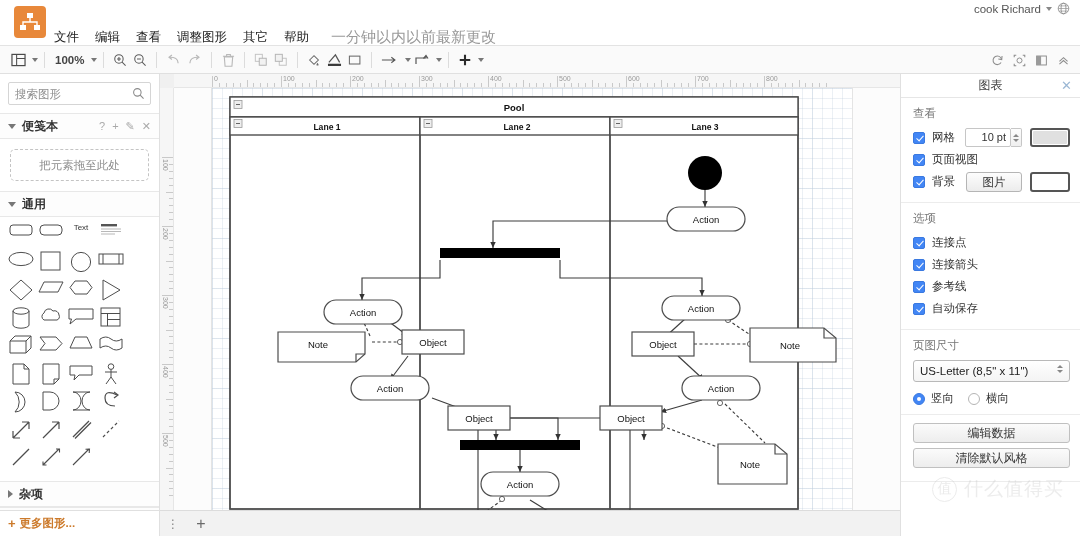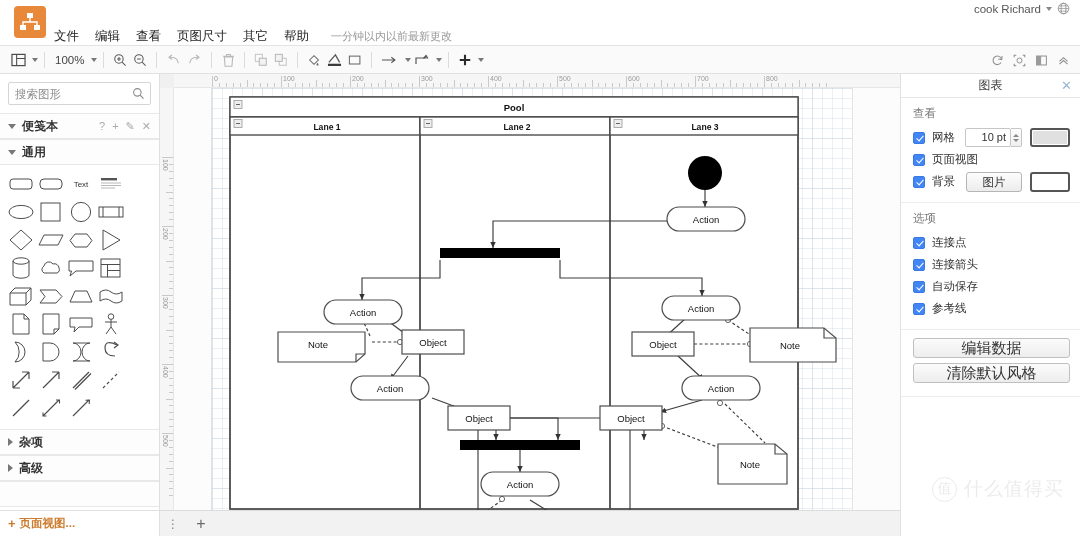--- a/index.html
+++ b/index.html
@@ -23,36 +23,36 @@
   .app-logo svg { position: absolute; left: 4px; top: 4px; }
   .doc-title {
     position: absolute; left: 54px; top: 5px;
     font-size: 16px; color: #1a1a1a; font-weight: 400; letter-spacing: .2px;
   }
   .menubar { position: absolute; left: 54px; top: 28px; display: flex; align-items: center; }
   .menubar .mi {
     font-size: 12.5px; color: #222; margin-right: 16px; cursor: default; white-space: nowrap;
   }
   .menubar .status {
-    font-size: 11px; color: #999; margin-left: 6px; white-space: nowrap;
+    font-size: 15px; color: #999; margin-left: 6px; white-space: nowrap;
   }
   .user-area {
     position: absolute; right: 10px; top: 2px; display: flex; align-items: center; gap: 5px;
   }
   .user-name { font-size: 11.5px; color: #555; }
   .caret-s {
     width: 0; height: 0; border-left: 3.5px solid transparent;
     border-right: 3.5px solid transparent; border-top: 4px solid #888;
   }
   .globe { width: 13px; height: 13px; display: block; }
 
   
   .toolbar {
     position: absolute; left: 0; top: 46px; width: 1080px; height: 28px;
-    background: #fafafa; border-bottom: 1px solid #e0e0e0;
+    background: #fafafa; border-bottom: 1px solid #e0e0e0; font-weight: bold;
   }
   .tb-inner { position: absolute; left: 8px; top: 0; height: 28px; display: flex; align-items: center; }
   .tb-btn {
     height: 22px; min-width: 20px; padding: 0 3px; display: flex; align-items: center;
     justify-content: center; cursor: default; color: #606060;
   }
   .tb-zoom { font-size: 11.5px; color: #444; padding: 0 4px; }
   .tb-sep { width: 1px; height: 16px; background: #dcdcdc; margin: 0 6px; }
   .tb-caret {
     width: 0; height: 0; border-left: 3.5px solid transparent;
@@ -91,21 +91,21 @@
     border-bottom: 4px solid transparent; border-left: 5px solid #777; margin-right: 6px;
   }
   .sec-actions { margin-left: auto; display: flex; align-items: center; gap: 7px; color: #aaa; font-size: 11px; font-weight: normal; }
   .scratch {
     margin: 10px 10px; height: 32px; border: 1.5px dashed #c4c4c4; border-radius: 5px;
     display: flex; align-items: center; justify-content: center;
     color: #8c8c8c; font-size: 11.5px;
   }
   .palette { padding: 6px 8px 8px 8px; display: flex; flex-wrap: wrap; gap: 2px 4px; }
   .shape-cell {
-    width: 26px; height: 26px; display: flex; align-items: center; justify-content: center;
+    width: 26px; height: 26px; display: flex; align-items: flex-start; justify-content: center;
   }
   .more-shapes {
     position: absolute; left: 0; bottom: 0; width: 159px; height: 26px;
     border-top: 1px solid #e0e0e0; background: #fff; display: flex; align-items: center;
     padding-left: 8px; color: #cc7a2b; font-size: 11.5px; font-weight: bold;
   }
   .more-shapes .plus { margin-right: 4px; font-size: 13px; }
 
   
   .canvas-area {
@@ -224,21 +224,21 @@
     width: 12px; height: 12px; border-radius: 50%; border: 1px solid #b5b5b5;
     background: #fff; position: relative; flex: 0 0 auto;
   }
   .radio.on { border-color: #3a79e0; background: #4286f5; }
   .radio.on::after {
     content: ""; position: absolute; left: 3px; top: 3px; width: 4px; height: 4px;
     border-radius: 50%; background: #fff;
   }
   .wide-btn {
     height: 20px; border: 1px solid #c0c0c0; border-radius: 3px;
-    background: linear-gradient(#fbfbfb,#ededed); font-size: 15px; color: #333;
+    background: linear-gradient(#fbfbfb,#ededed); font-size: 12px; color: #333;
     display: flex; align-items: center; justify-content: center; margin-bottom: 5px;
   }
 
   
   .tabbar {
     position: absolute; left: 160px; bottom: 0; width: 740px; height: 26px;
     background: #f2f2f2; border-top: 1px solid #dcdcdc; display: flex; align-items: center;
   }
   .tb-dots { width: 26px; display: flex; align-items: center; justify-content: center; color: #888; letter-spacing: 0; }
   .page-tab {
@@ -272,21 +272,21 @@
         <rect x="2" y="15" width="6" height="5" fill="#fff"></rect>
         <rect x="16" y="15" width="6" height="5" fill="#fff"></rect>
         <path d="M12 8 L12 12 M5 15 L5 12 L19 12 L19 15" stroke="#fff" stroke-width="1.4" fill="none"></path>
       </svg>
     </div>
 
     <div class="menubar">
       <span class="mi">文件</span>
       <span class="mi">编辑</span>
       <span class="mi">查看</span>
-      <span class="mi">页图尺寸</span>
+      <span class="mi">调整图形</span>
       <span class="mi">其它</span>
       <span class="mi">帮助</span>
       <span class="status">一分钟以内以前最新更改</span>
     </div>
 
     <div class="user-area">
       <span class="user-name">cook Richard</span>
       <span class="caret-s"></span>
       <svg class="globe" viewBox="0 0 16 16">
         <circle cx="8" cy="8" r="6.5" fill="none" stroke="#888" stroke-width="1"></circle>
@@ -427,20 +427,23 @@
     <div class="sec-head">
       <span class="tri-down"></span>
       <span>便笺本</span>
       <span class="sec-actions">
         <span>?</span>
         <span>+</span>
         <span>✎</span>
         <span>✕</span>
       </span>
     </div>
+    <div class="scratch">
+      <span>把元素拖至此处</span>
+    </div>
 
     <div class="sec-head">
       <span class="tri-down"></span>
       <span>通用</span>
     </div>
     <div class="palette">
 
       <div class="shape-cell">
           <svg width="24" height="14">
             <rect x="1" y="2" width="22" height="10" rx="3" fill="none" stroke="#4d4d4d"></rect>
@@ -638,21 +641,21 @@
       <span class="tri-right"></span>
       <span>高级</span>
     </div>
     <div class="sec-head">
       
       
     </div>
 
     <div class="more-shapes">
       <span class="plus">+</span>
-      <span>页面视图...</span>
+      <span>更多图形...</span>
     </div>
   </div>
 
   <div class="canvas-area">
     <div class="ruler-corner"></div>
     <div class="ruler-h" id="ruler-h">
         <div class="rh-label" style="left: 54px;">0</div>
         <div class="rtick" style="left: 52px; top: 2px; width: 1px; height: 11px;"></div>
         <div class="rtick" style="left: 58.9px; top: 9px; width: 1px; height: 4px;"></div>
         <div class="rtick" style="left: 65.8px; top: 9px; width: 1px; height: 4px;"></div>
@@ -1041,28 +1044,44 @@
       <div class="chk-row">
         <span class="chk on"></span>
         <span class="chk-label">连接点</span>
       </div>
       <div class="chk-row">
         <span class="chk on"></span>
         <span class="chk-label">连接箭头</span>
       </div>
       <div class="chk-row">
         <span class="chk on"></span>
-        <span class="chk-label">自动保存</span>
+        <span class="chk-label">参考线</span>
       </div>
       <div class="chk-row">
         <span class="chk on"></span>
-        <span class="chk-label">参考线</span>
-      </div>
-    </div>
-
+        <span class="chk-label">自动保存</span>
+      </div>
+    </div>
+
+    <div class="rp-sec">
+      <div class="rp-sec-label">页图尺寸</div>
+      <div class="select-box">
+        <span>US-Letter (8,5" x 11")</span>
+        <span class="select-arrows">
+          <span class="spin-up"></span>
+            <span class="spin-dn"></span>
+        </span>
+      </div>
+      <div class="radio-row">
+        <span class="radio on"></span>
+        <span>竖向</span>
+        <span class="radio" style="margin-left:8px"></span>
+        <span>横向</span>
+      </div>
+    </div>
 
     <div class="rp-sec">
       <div class="wide-btn">编辑数据</div>
       <div class="wide-btn">清除默认风格</div>
     </div>
   </div>
 
   <div class="tabbar">
     <div class="tb-dots">⋮</div>
     <div class="add-tab">

